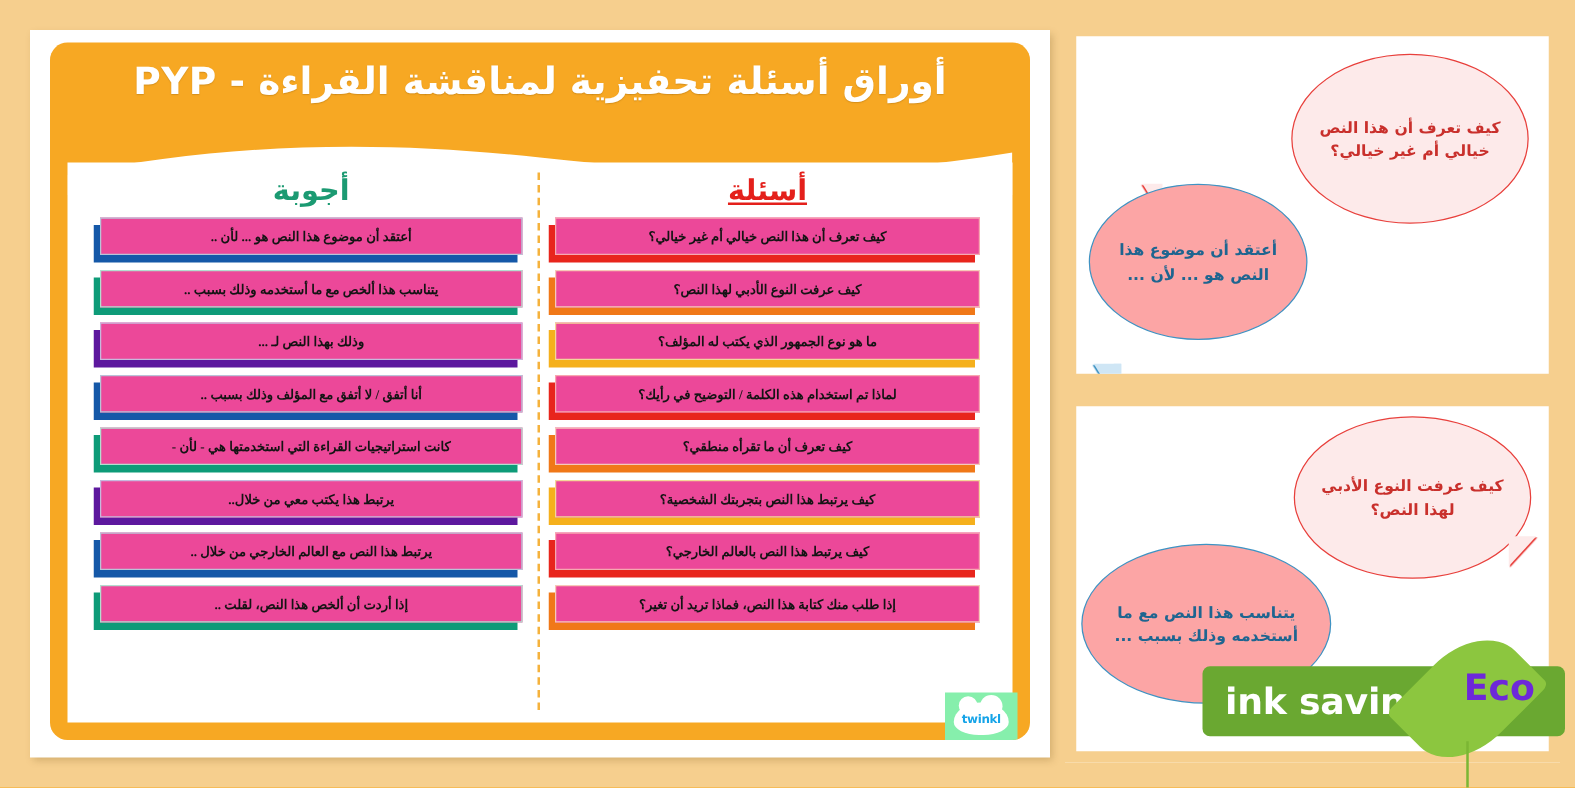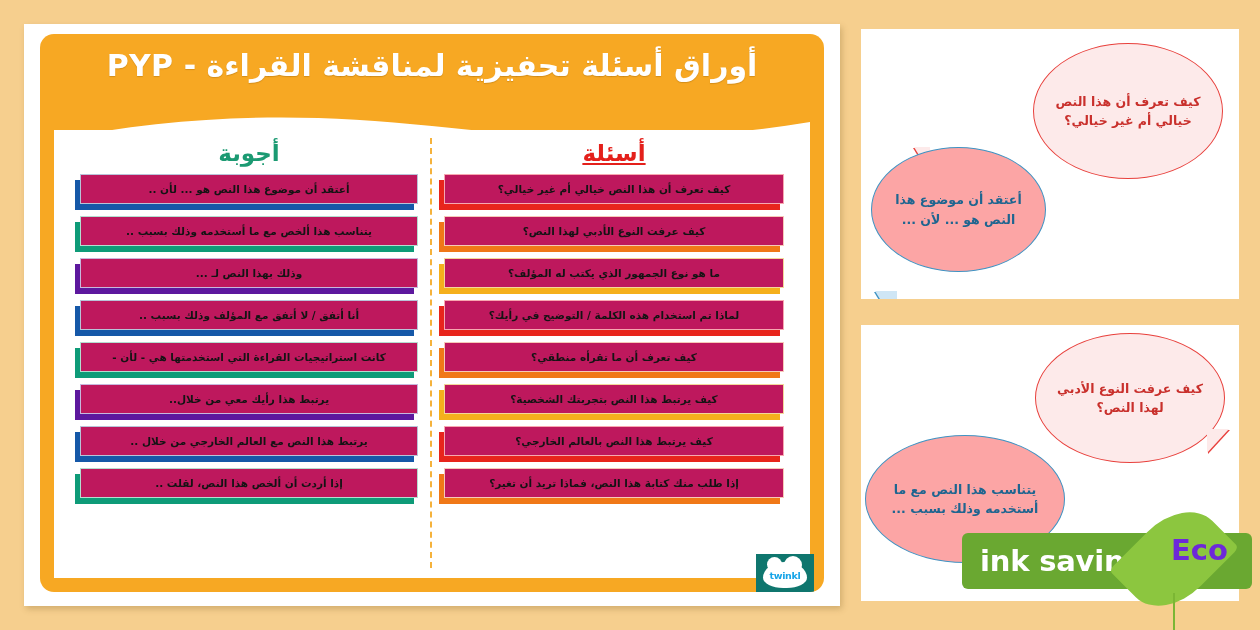--- a/index.html
+++ b/index.html
@@ -112,43 +112,44 @@
     position: absolute;
     left: -5px;
     top: 6px;
     width: calc(100% + 1px);
     height: 30px;
     background: var(--accent);
   }
   .strip-face {
     position: relative;
     height: 30px;
-    background: #be185d;
+    background: #ec4899;
     border: 1.5px solid var(--accent-light);
     display: flex;
     align-items: center;
     justify-content: center;
     direction: rtl;
     font-size: 10.5px;
     font-weight: bold;
     color: #141414;
     padding: 0 7px;
     white-space: nowrap;
     overflow: hidden;
     letter-spacing: .1px;
+    font-family: Liberation Serif, serif;
   }
 
   
   .twinkl-logo {
     position: absolute;
     right: 10px;
     bottom: -4px;
     width: 58px;
     height: 42px;
-    background: #0f766e;
+    background: #86efac;
     display: flex;
     align-items: center;
     justify-content: center;
   }
   .twinkl-cloud {
     width: 44px;
     height: 26px;
     background: #ffffff;
     border-radius: 50% 50% 46% 46% / 60% 60% 40% 40%;
     position: relative;
@@ -375,21 +376,21 @@
               <div class="strip-outer" style="--accent: #1558a8; --accent-light: #b9c3d8;">
                 <div class="strip-shadow"></div>
                 <div class="strip-face">أنا أتفق / لا أتفق مع المؤلف وذلك بسبب ..</div>
               </div>
               <div class="strip-outer" style="--accent: #0e9b78; --accent-light: #b4ddd0;">
                 <div class="strip-shadow"></div>
                 <div class="strip-face">كانت استراتيجيات القراءة التي استخدمتها هي - لأن -</div>
               </div>
               <div class="strip-outer" style="--accent: #5d189e; --accent-light: #c7b8dd;">
                 <div class="strip-shadow"></div>
-                <div class="strip-face">يرتبط هذا رأيك معي من خلال..</div>
+                <div class="strip-face">يرتبط هذا يكتب معي من خلال..</div>
               </div>
               <div class="strip-outer" style="--accent: #1558a8; --accent-light: #b9c3d8;">
                 <div class="strip-shadow"></div>
                 <div class="strip-face">يرتبط هذا النص مع العالم الخارجي من خلال ..</div>
               </div>
               <div class="strip-outer" style="--accent: #0e9b78; --accent-light: #b4ddd0;">
                 <div class="strip-shadow"></div>
                 <div class="strip-face">إذا أردت أن ألخص هذا النص، لقلت ..</div>
               </div>
             </div>

